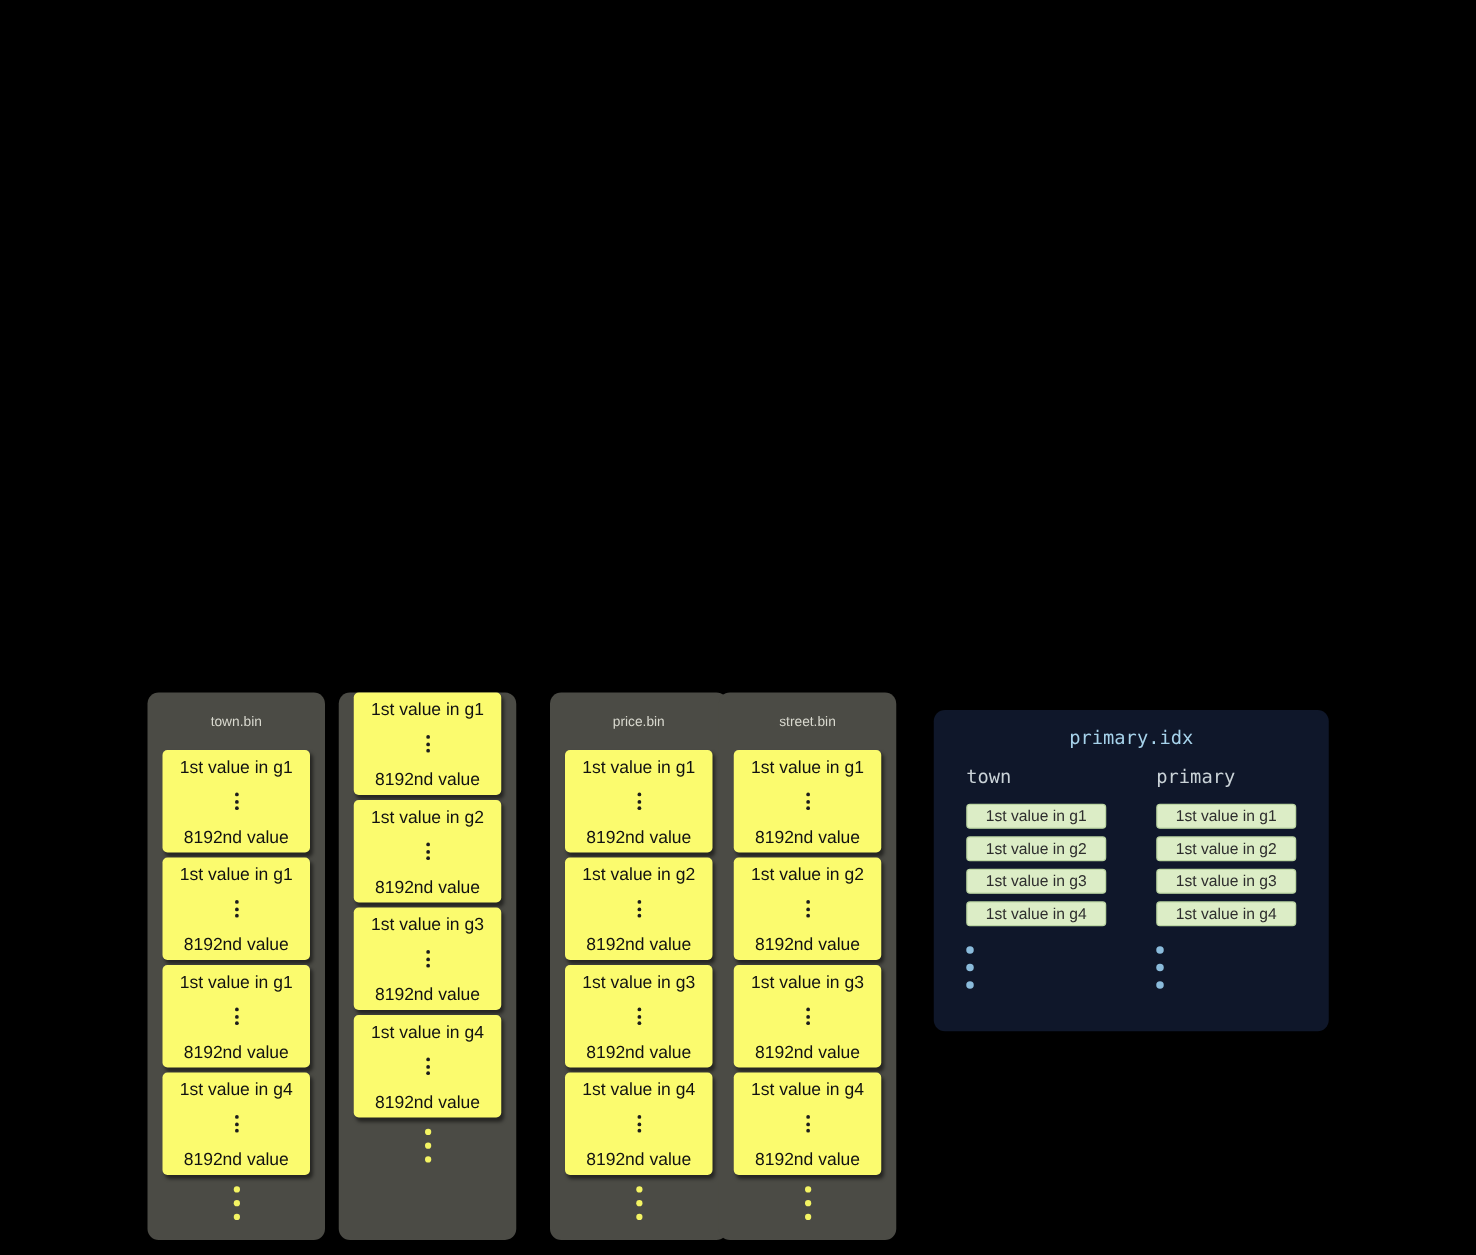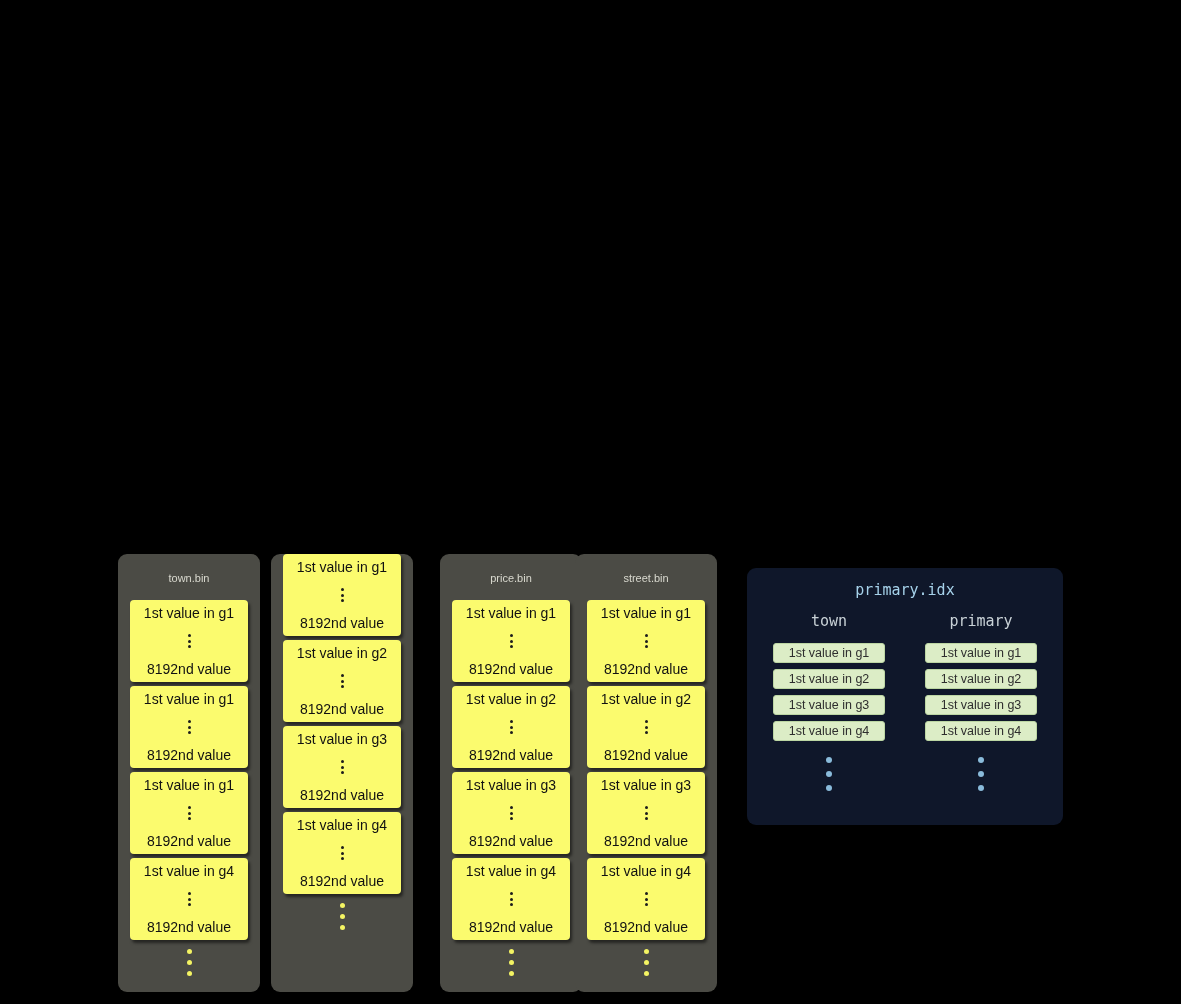--- a/index.html
+++ b/index.html
@@ -26,21 +26,21 @@
   .more-dots i{display:block;width:5px;height:5px;border-radius:50%;
                background:#f4f463;}
 
   
   .idx-panel{position:absolute;left:747px;top:554px;width:316px;height:257px;
              background:#0f172a;border-radius:9px;box-sizing:border-box;margin-top:14px;}
   .idx-title{text-align:center;margin-top:13px;
              font-family:"DejaVu Sans Mono",monospace;font-size:15px;
              color:#a6d2ea;}
   .idx-cols{display:flex;justify-content:center;gap:40px;margin-top:13px;}
-  .idx-col{display:flex;flex-direction:column;align-items:center;}
+  .idx-col{display:flex;flex-direction:column;align-items:flex-start;}
   .idx-col-header{font-family:"DejaVu Sans Mono",monospace;font-size:15px;
                   color:#c9d2d7;margin-bottom:13px;}
   .chip{width:112px;height:20px;margin-bottom:6px;background:#dcedc6;
         border:1px solid #bcd6a3;border-radius:3px;font-size:12.5px;
         color:#2e2e2e;display:flex;align-items:center;justify-content:center;
         box-sizing:border-box;white-space:nowrap;}
   .idx-dots{margin-top:10px;display:flex;flex-direction:column;
             align-items:center;gap:8px;}
   .idx-dots i{display:block;width:6px;height:6px;border-radius:50%;
               background:#8abbdb;}

